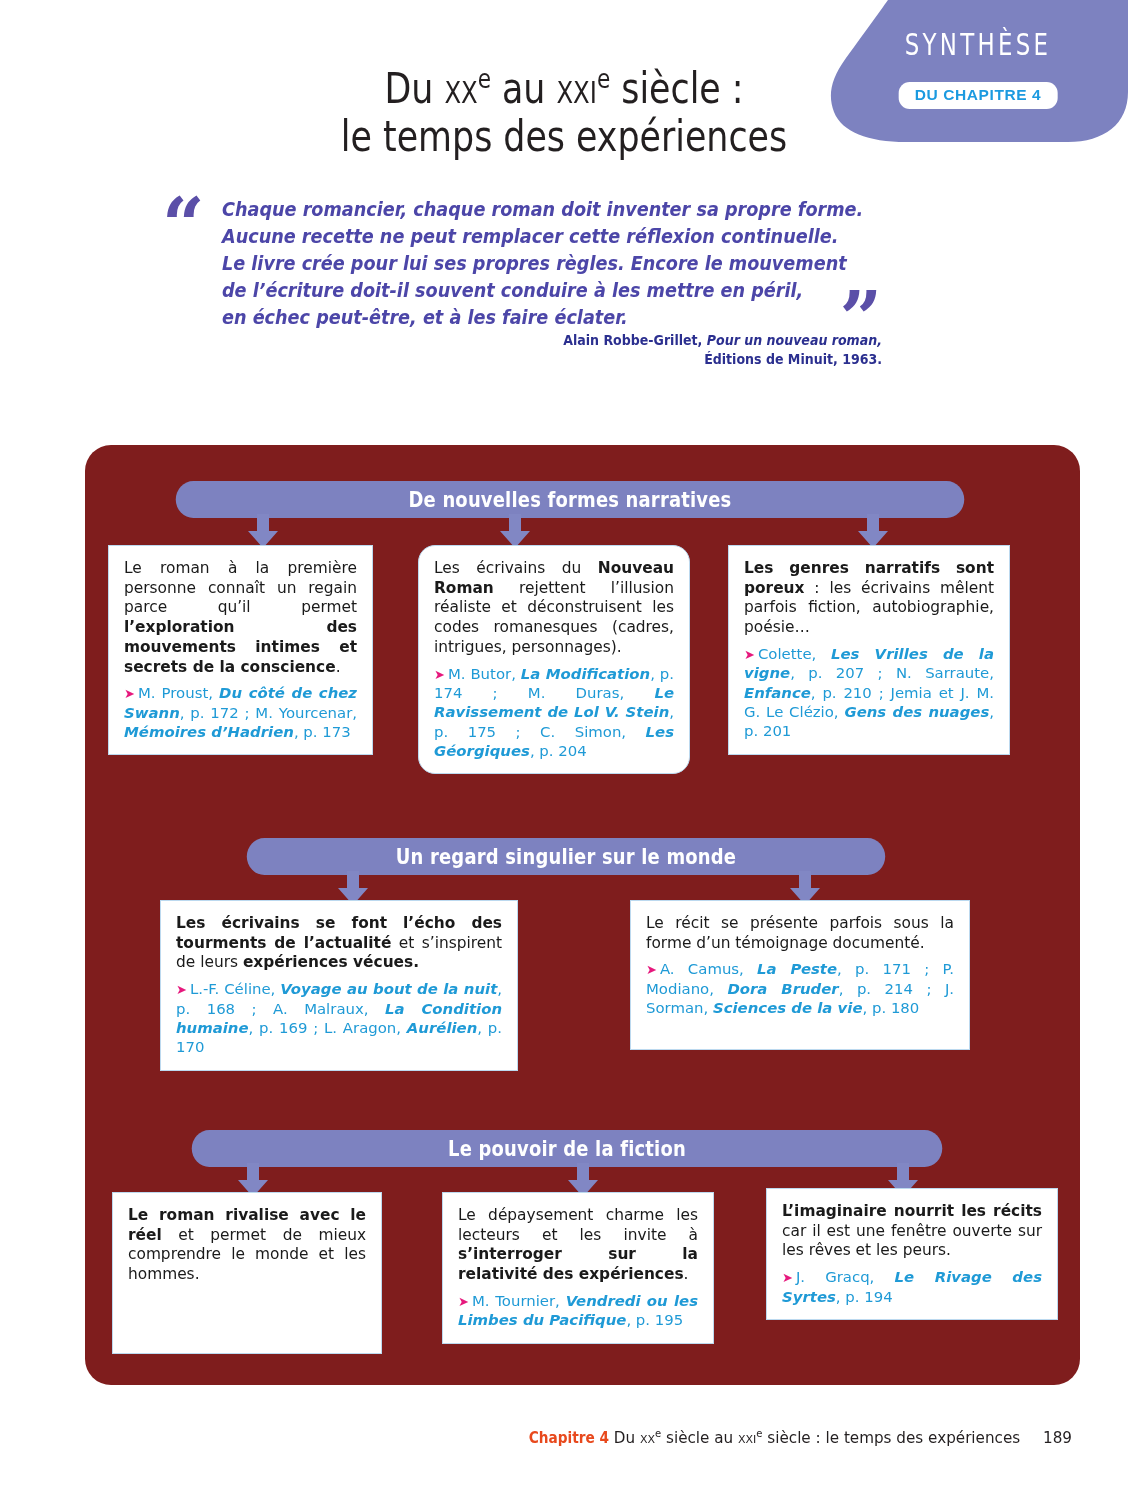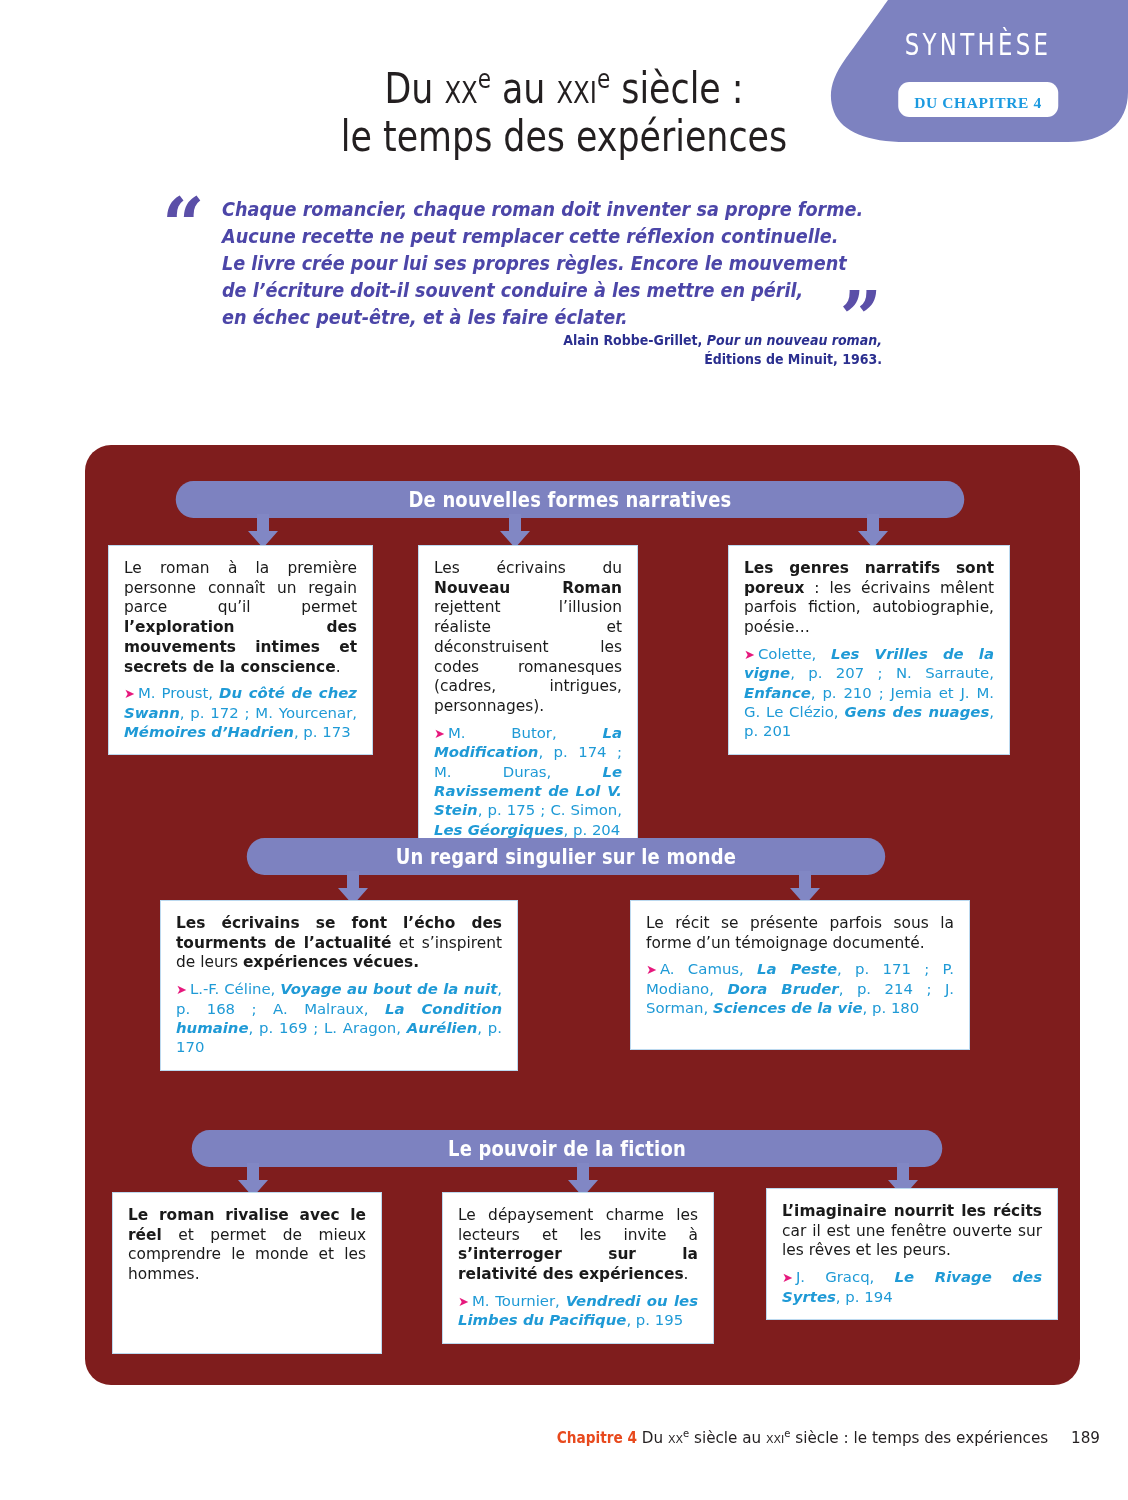--- a/index.html
+++ b/index.html
@@ -14,24 +14,24 @@
   .banner-wrap{position:absolute;top:0;right:0;width:300px;height:150px;}
   .banner-wrap svg{display:block;}
   .banner-text{
     position:absolute;top:26px;left:0;width:300px;text-align:center;
     color:#ffffff;font-size:31px;letter-spacing:4px;font-weight:400;
     font-family:"DejaVu Sans Condensed","DejaVu Sans",sans-serif;
     transform:scaleX(.82);transform-origin:50% 50%;
   }
   .banner-pill{
     position:absolute;top:82px;left:50%;transform:translateX(-50%);
-    background:#ffffff;border-radius:11px;padding:12px 16px 5px;
+    background:#ffffff;border-radius:11px;padding:4px 16px 5px;
     color:#1b9ae0;font-size:15.5px;font-weight:700;letter-spacing:.6px;
     white-space:nowrap;
-    font-family:Liberation Serif, serif;
+    font-family:Liberation Sans, sans-serif;
   }
 
   
   .page-title{
     position:absolute;top:64px;left:0;width:1128px;text-align:center;
     color:#231f20;line-height:1.12;font-weight:400;font-size:43px;
     font-family:"DejaVu Sans Condensed","DejaVu Sans",sans-serif;
     transform:scaleX(.9);
   }
   .page-title .l2{display:block;}
@@ -92,21 +92,21 @@
   .refs{
     color:#1f9ad6;font-size:14.9px;line-height:1.30;margin:0;
     text-align:left;
   }
   .refs i{font-style:italic;font-weight:600;}
   .ref-arrow{color:#e6187d;font-weight:700;font-size:13px;margin-right:3px;}
 
   
   .footer{
     position:absolute;left:0;top:1428px;width:1128px;
-    text-align:right;padding-right:28px;box-sizing:border-box;
+    text-align:right;padding-right:56px;box-sizing:border-box;
     font-size:15.2px;color:#231f20;
   }
   .footer .chap{
     color:#e8491d;font-weight:700;
     font-family:"DejaVu Sans Condensed","DejaVu Sans",sans-serif;
   }
   .footer .pg{margin-left:18px;}
   .footer sup{font-size:.66em;vertical-align:super;}
 </style>
 </head>
@@ -155,21 +155,21 @@
     </div>
     <div class="arrow" style="left: 773px; top: 69px;">
       <svg width="30" height="34" viewBox="0 0 30 34">
         <path d="M9,0 H21 V17 H30 L15,34 L0,17 H9 Z" fill="#8187c4"></path>
       </svg>
     </div>
     <div class="card" style="left: 23px; top: 100px; width: 265px; min-height: 205px;">
       <p class="lead">Le roman à la première personne connaît un regain parce qu’il permet <b>l’exploration des mouvements intimes et secrets de la conscience</b>.</p>
       <p class="refs"><span class="ref-arrow">➤</span>M. Proust, <i>Du côté de chez Swann</i>, p. 172 ; M. Yourcenar, <i>Mémoires d’Hadrien</i>, p. 173</p>
     </div>
-    <div class="card" style="left: 333px; top: 100px; width: 220px; min-height: 205px;">
+    <div class="card" style="left: 333px; top: 100px; width: 272px; min-height: 205px; border-radius: 17px;">
       <p class="lead">Les écrivains du <b>Nouveau Roman</b> rejettent l’illusion réaliste et déconstruisent les codes romanesques (cadres, intrigues, personnages).</p>
       <p class="refs"><span class="ref-arrow">➤</span>M. Butor, <i>La Modification</i>, p. 174 ; M. Duras, <i>Le Ravissement de Lol V. Stein</i>, p. 175 ; C. Simon, <i>Les Géorgiques</i>, p. 204</p>
     </div>
     <div class="card" style="left: 643px; top: 100px; width: 282px; min-height: 177px;">
       <p class="lead"><b>Les genres narratifs sont poreux</b> : les écrivains mêlent parfois fiction, autobiographie, poésie…</p>
       <p class="refs"><span class="ref-arrow">➤</span>Colette, <i>Les Vrilles de la vigne</i>, p. 207 ; N. Sarraute, <i>Enfance</i>, p. 210 ; Jemia et J. M. G. Le Clézio, <i>Gens des nuages</i>, p. 201</p>
     </div>
     <div class="sec-head" style="left: 145px; top: 393px; width: 672px;">Un regard singulier sur le monde</div>
     <div class="arrow" style="left: 253px; top: 426px;">
       <svg width="30" height="34" viewBox="0 0 30 34">

